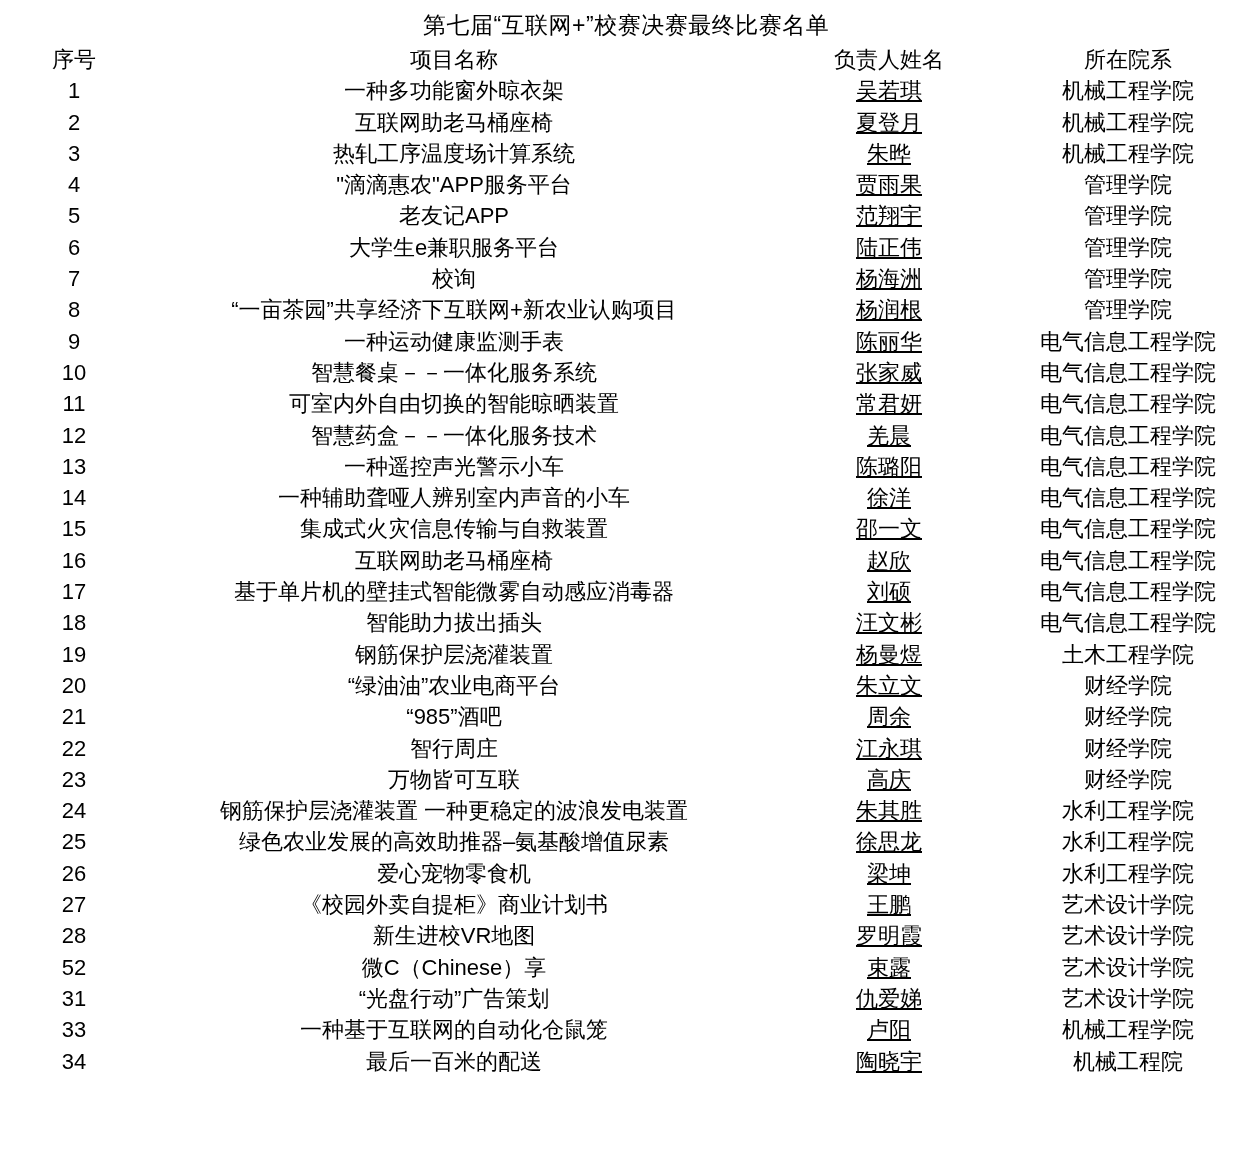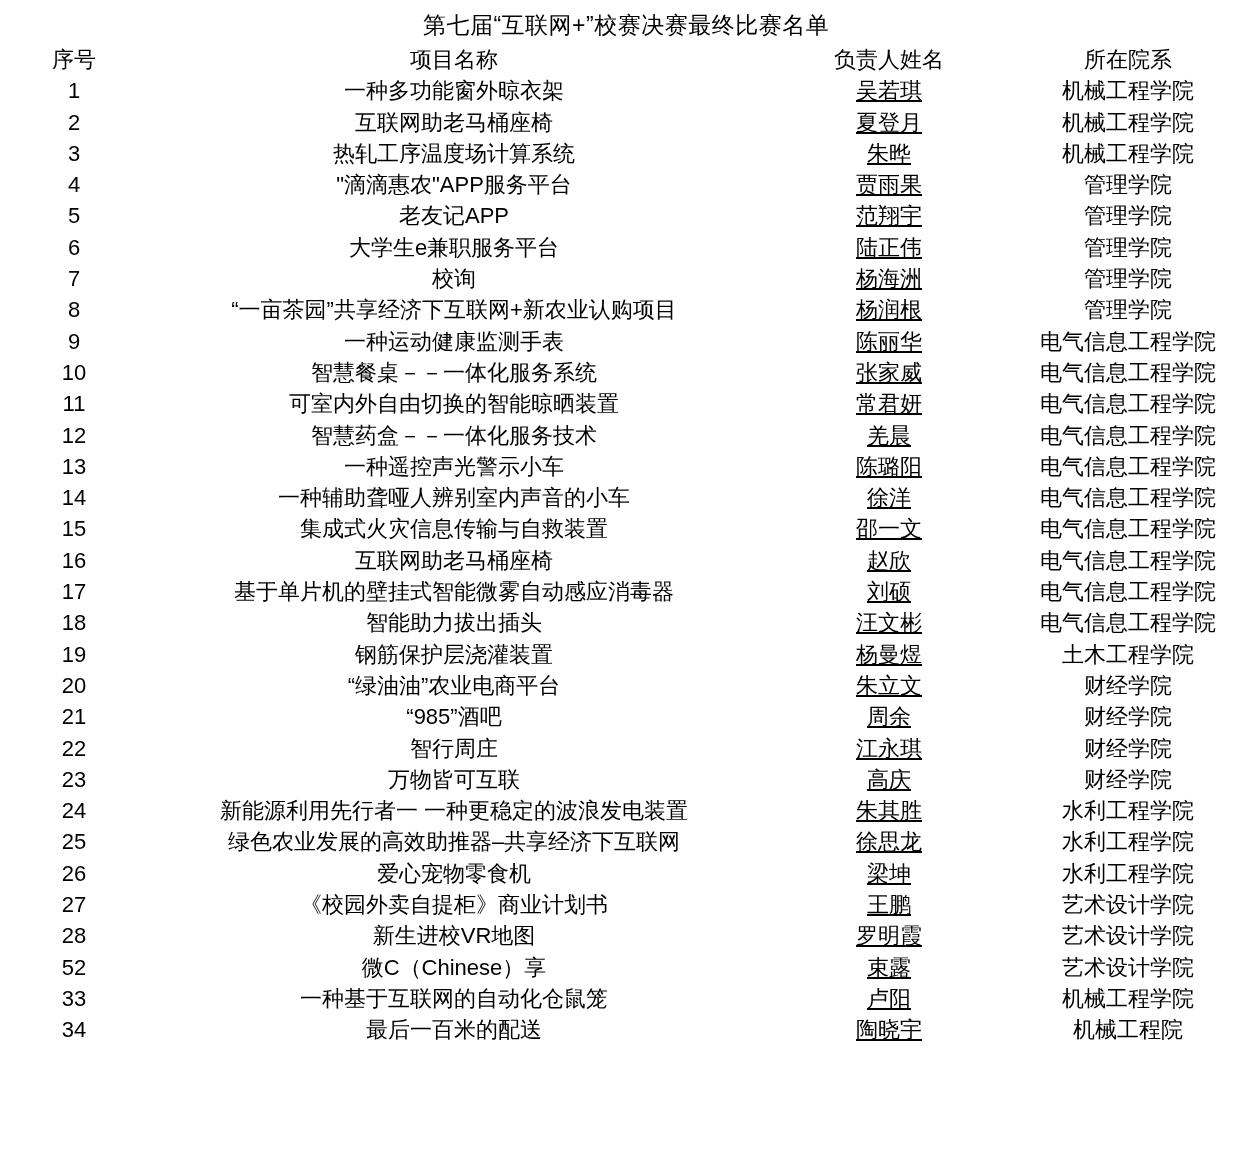--- a/index.html
+++ b/index.html
@@ -208,27 +208,27 @@
           <td class="dept">财经学院</td>
         </tr>
         <tr>
           <td class="idx">23</td>
           <td class="project">万物皆可互联</td>
           <td class="leader">高庆</td>
           <td class="dept">财经学院</td>
         </tr>
         <tr>
           <td class="idx">24</td>
-          <td class="project">新能源利用先行者一 一种更稳定的波浪发电装置</td>
+          <td class="project">钢筋保护层浇灌装置 一种更稳定的波浪发电装置</td>
           <td class="leader">朱其胜</td>
           <td class="dept">水利工程学院</td>
         </tr>
         <tr>
           <td class="idx">25</td>
-          <td class="project">绿色农业发展的高效助推器–共享经济下互联网</td>
+          <td class="project">绿色农业发展的高效助推器–氨基酸增值尿素</td>
           <td class="leader">徐思龙</td>
           <td class="dept">水利工程学院</td>
         </tr>
         <tr>
           <td class="idx">26</td>
           <td class="project">爱心宠物零食机</td>
           <td class="leader">梁坤</td>
           <td class="dept">水利工程学院</td>
         </tr>
         <tr>
@@ -243,20 +243,26 @@
           <td class="leader">罗明霞</td>
           <td class="dept">艺术设计学院</td>
         </tr>
         <tr>
           <td class="idx">52</td>
           <td class="project">微C（Chinese）享</td>
           <td class="leader">束露</td>
           <td class="dept">艺术设计学院</td>
         </tr>
         <tr>
+          <td class="idx">31</td>
+          <td class="project">“光盘行动”广告策划</td>
+          <td class="leader">仇爱娣</td>
+          <td class="dept">艺术设计学院</td>
+        </tr>
+        <tr>
           <td class="idx">33</td>
           <td class="project">一种基于互联网的自动化仓鼠笼</td>
           <td class="leader">卢阳</td>
           <td class="dept">机械工程学院</td>
         </tr>
         <tr>
           <td class="idx">34</td>
           <td class="project">最后一百米的配送</td>
           <td class="leader">陶晓宇</td>
           <td class="dept">机械工程院</td>

